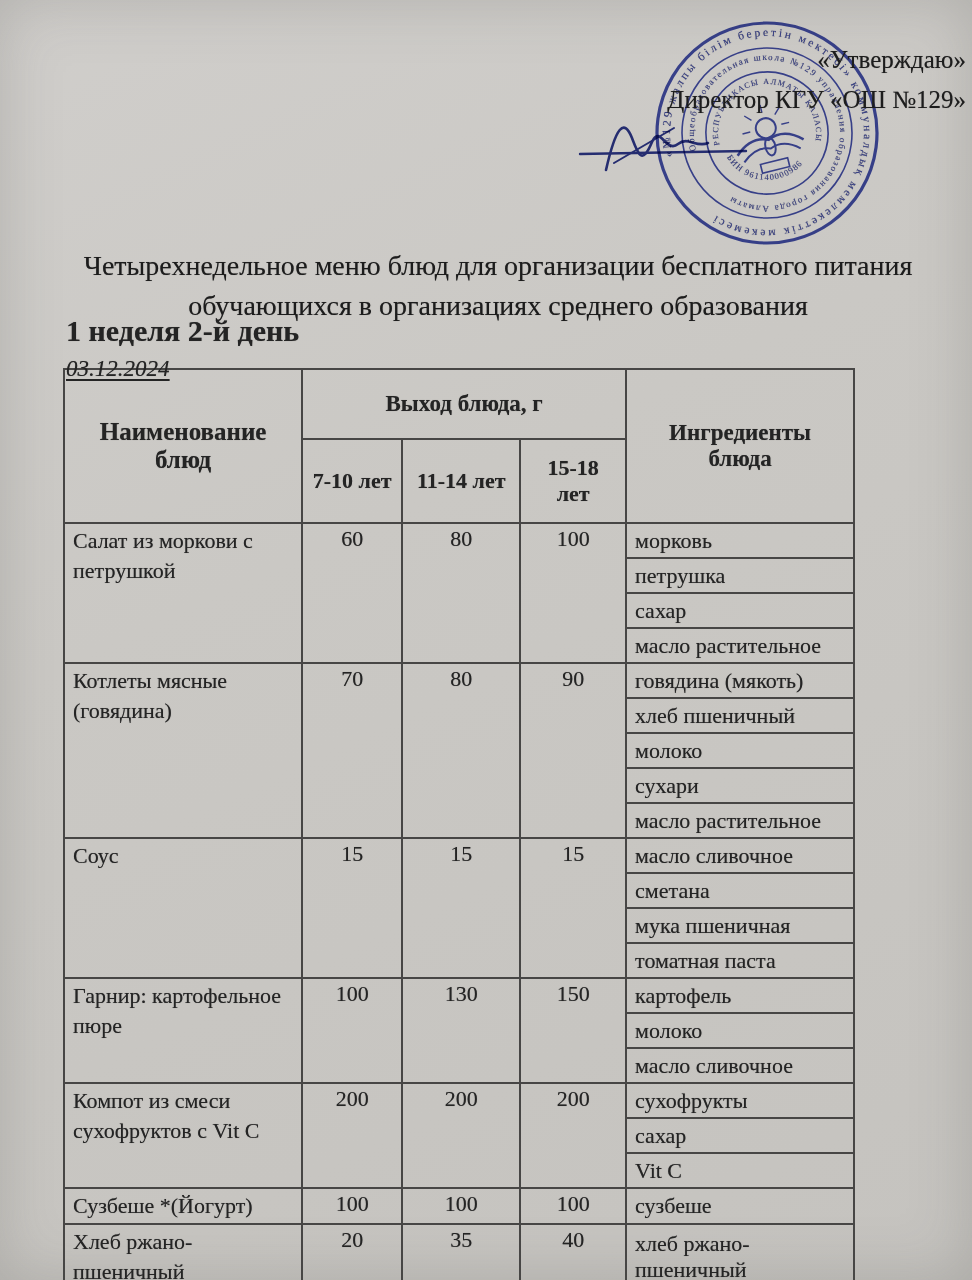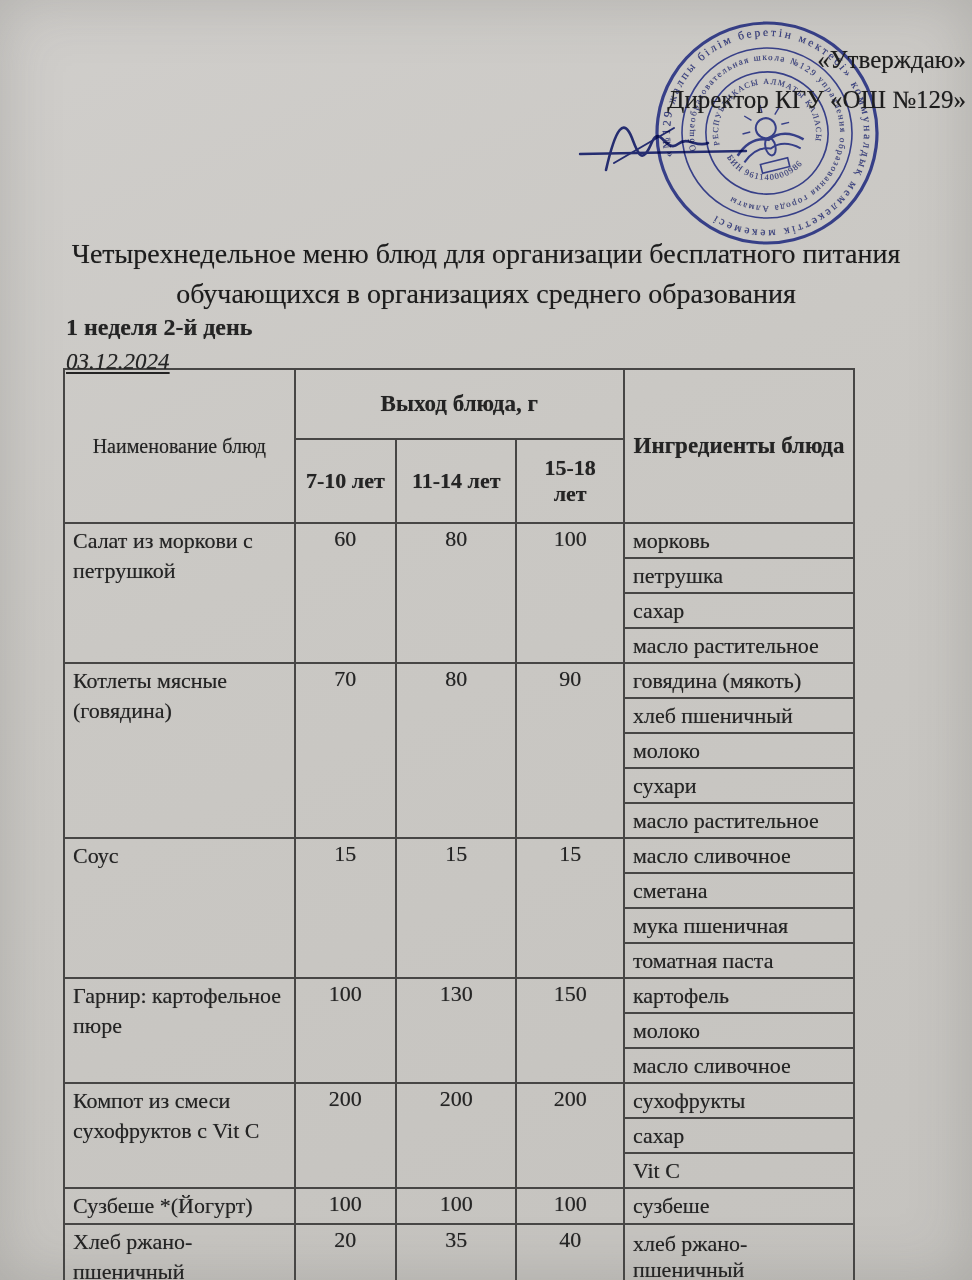--- a/index.html
+++ b/index.html
@@ -34,42 +34,42 @@
   }
   .signature{
     position:absolute;left:578px;top:108px;width:215px;height:75px;
     mix-blend-mode:multiply;z-index:4;
   }
 
   
   .doc-title{
     position:absolute;top:234px;left:36px;width:900px;
     text-align:center;font-size:28px;line-height:40px;
-    font-weight:normal;color:#1c1c1c;z-index:1;margin:0;
+    font-weight:normal;color:#1c1c1c;z-index:1;margin:12px;
   }
 
   .meta{position:absolute;top:314px;left:66px;z-index:1;}
-  .meta .week{font-weight:bold;font-size:24px;}
+  .meta .week{font-weight:bold;font-size:30px;}
   .meta .date{
     font-style:italic;font-size:23px;margin-top:8px;
     text-decoration:underline;text-underline-offset:3px;
   }
 
   
   table.menu{
     position:absolute;top:368px;left:63px;
     width:792px;border-collapse:collapse;
     font-size:22px;color:#242424;
   }
   table.menu th,table.menu td{
     border:2px solid #474645;
     padding:2px 8px;
     background:transparent;
   }
-  th.h-dish{width:240px;font-size:20px;font-weight:normal;text-align:center;}
+  th.h-dish{width:240px;font-size:25px;font-weight:bold;text-align:center;}
   th.h-group{height:64px;font-size:23px;font-weight:bold;text-align:center;}
   th.h-ing{width:235px;font-size:23px;font-weight:bold;text-align:center;}
   th.h-age{height:78px;font-size:22px;font-weight:bold;text-align:center;}
   th.a1{width:100px;}
   th.a2{width:125px;}
   th.a3{width:108px;}
 
   td.name{
     vertical-align:top;text-align:left;
     padding:4px 8px;line-height:30px;font-size:22px;margin-left:9px;

